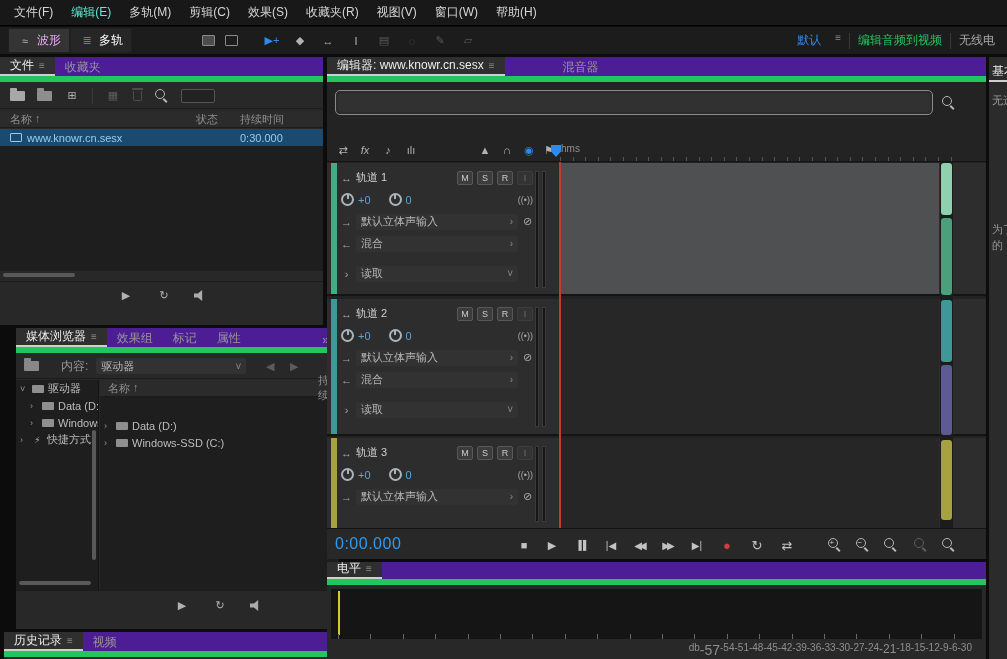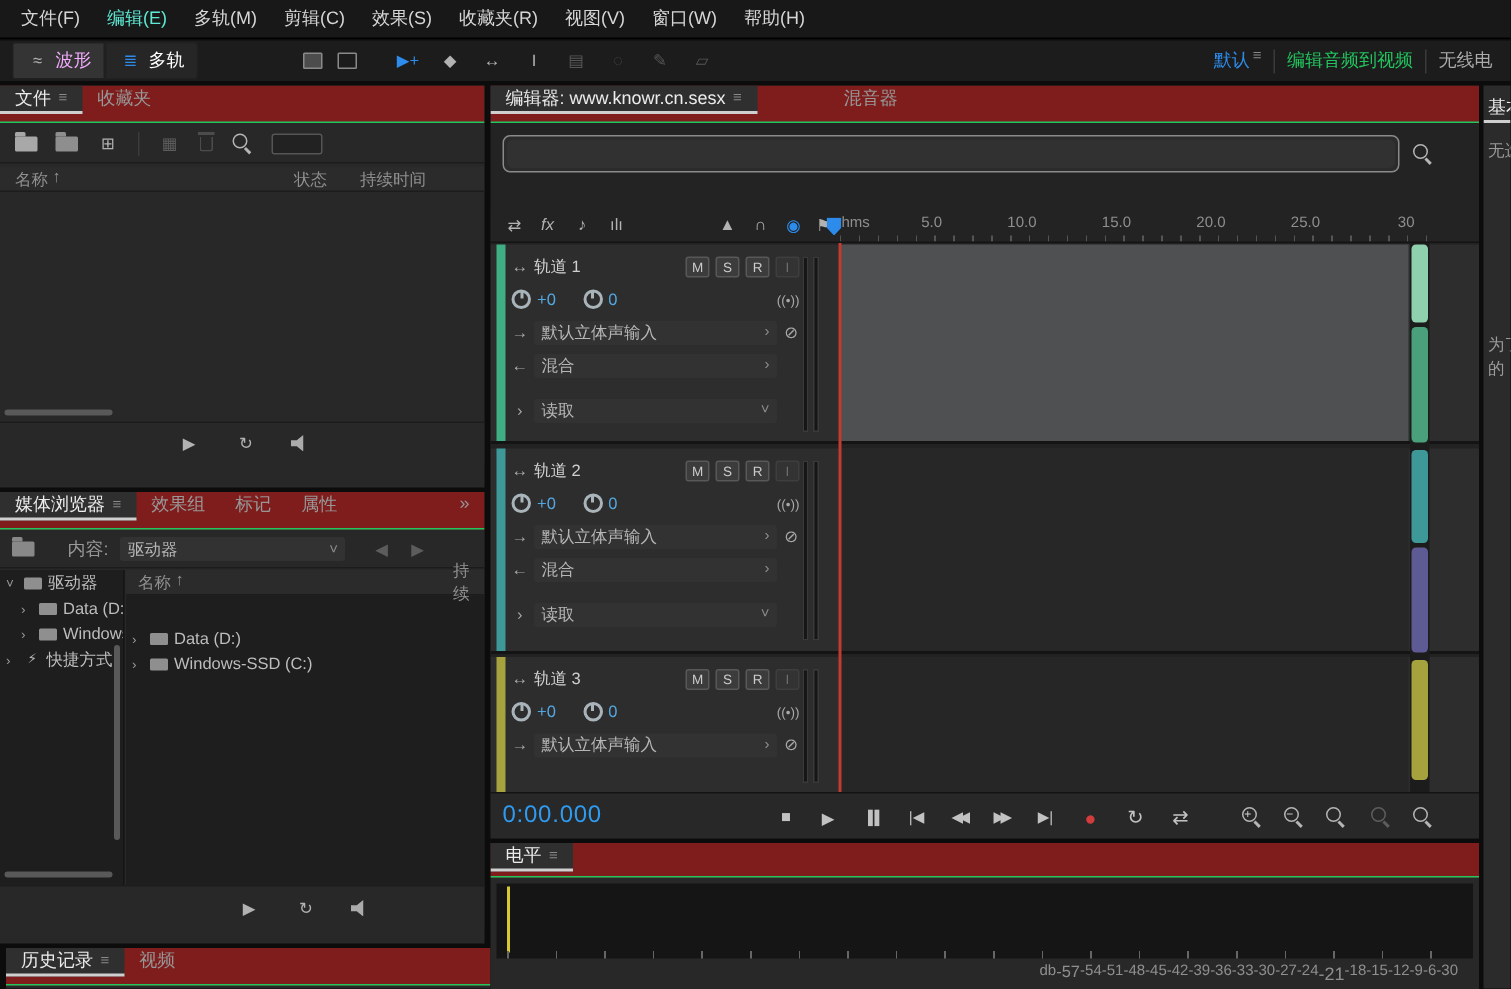--- a/index.html
+++ b/index.html
@@ -1,19 +1,19 @@
 <!DOCTYPE html>
 <html><head>
 <meta charset="utf-8">
 <style>
   *{margin:0;padding:0;box-sizing:border-box}
   html,body{width:1007px;height:659px;background:#0c0c0c;font-family:"Liberation Sans","DejaVu Sans",sans-serif;color:#c8c8c8;font-size:12px;overflow:hidden}
   .abs{position:absolute}
   .panel{position:absolute;background:#282828;overflow:hidden}
-  .ptabs{display:flex;align-items:flex-start;height:25px;background:#7f1d1d;border-bottom:1px solid #22c55e}
+  .ptabs{display:flex;align-items:flex-end;height:25px;background:#4c1d95;border-bottom:6px solid #22c55e}
   .ptab{display:flex;align-items:center;gap:5px;padding:0 10px;color:#979797;font-size:12px;white-space:nowrap;cursor:default}
   .ptab.sel{color:#ececec;background:#2f2f2f;border-bottom:2px solid #cfcfcf}
   .ham{color:#8a8a8a;font-size:10px}
   .ico{color:#b2b2b2;display:inline-flex;align-items:center;justify-content:center;min-width:16px;height:16px;font-size:11px}
   .ico.dim{opacity:.38}
   .ico.blue{color:#2d8ceb}
   .mag{position:relative;width:15px;height:15px;display:inline-block}
   .mag::before{content:"";position:absolute;left:1px;top:1px;width:8px;height:8px;border:1.5px solid #b5b5b5;border-radius:50%}
   .mag::after{content:"";position:absolute;left:10px;top:10px;width:5px;height:2px;background:#b5b5b5;transform:rotate(45deg);transform-origin:0 0}
   .mag .sign{position:absolute;left:2.5px;top:-0.5px;font-size:8px;color:#cfcfcf;line-height:11px}
@@ -80,21 +80,21 @@
     <span class="ico">◆</span>
     <span class="ico">↔</span>
     <span class="ico">I</span>
     <span class="ico dim">▤</span>
     <span class="ico dim">◌</span>
     <span class="ico dim">✎</span>
     <span class="ico dim">▱</span>
   </span>
 
   <span style="margin-left:auto;display:flex;align-items:center;gap:8px;margin-right:4px">
-    <span style="color:#2d8ceb;display:flex;align-items:flex-start;gap:2px">
+    <span style="color:#2d8ceb;display:flex;align-items:flex-start;gap:14px">
       <span>默认</span>
       <span class="ham">≡</span>
     </span>
     <span class="sep"></span>
     <span style="color:#22c55e">编辑音频到视频</span>
     <span class="sep"></span>
     <span style="color:#aaaaaa;width:44px;overflow:hidden;white-space:nowrap">无线电</span>
   </span>
 </div>
 
@@ -119,29 +119,36 @@
     <span style="width:34px;height:14px;border:1px solid #555;border-radius:2px;background:#222"></span>
   </div>
   <div class="colhdr" style="position:absolute;left:0;top:54px;width:323px">
     <span style="padding-left:10px;display:flex;gap:3px">
       <span>名称</span>
       <span>↑</span>
     </span>
     <span style="position:absolute;left:196px">状态</span>
     <span style="position:absolute;left:240px">持续时间</span>
   </div>
+  <div class="abs listbg" style="left:0;top:72px;width:323px;height:142px">
+    <div style="display:flex;align-items:center;height:17px;background:#1b4a70;color:#93cdee;font-size:11px">
+      <span class="ic-box" style="margin:0 5px 0 10px;border-color:#93cdee;width:12px;height:9px"></span>
+      <span>www.knowr.cn.sesx</span>
+      <span style="position:absolute;left:240px">0:30.000</span>
+    </div>
+  </div>
   <span class="scrollh" style="left:3px;top:216px;width:72px"></span>
   <div class="abs" style="left:0;top:224px;width:323px;height:28px;display:flex;align-items:center;gap:22px;padding-left:118px;background:#282828;border-top:1px solid #1c1c1c">
     <span class="ico">▶</span>
     <span class="ico">↻</span>
     <span class="spk"></span>
   </div>
 </div>
 
-<div class="panel" style="left:0;top:328px;width:323px;height:301px">
+<div class="panel" style="left:16px;top:328px;width:323px;height:301px">
   <div class="ptabs">
     <div class="ptab sel">
       <span>媒体浏览器</span>
       <span class="ham">≡</span>
     </div>
     <div class="ptab">
         <span>效果组</span>
       </div>
     <div class="ptab">
         <span>标记</span>
@@ -247,29 +254,20 @@
     <span class="ico" style="position:absolute;left:30px;top:3px;font-style:italic">fx</span>
     <span class="ico" style="position:absolute;left:53px;top:3px">♪</span>
     <span class="ico" style="position:absolute;left:76px;top:3px">ılı</span>
     <span class="ico" style="position:absolute;left:150px;top:3px">▲</span>
     <span class="ico" style="position:absolute;left:172px;top:3px">∩</span>
     <span class="ico blue" style="position:absolute;left:194px;top:3px">◉</span>
     <span class="ico" style="position:absolute;left:214px;top:3px">⚑</span>
 
     <div style="position:absolute;left:228px;top:0;width:399px;height:22px;overflow:hidden">
       <span style="position:absolute;left:6px;top:4px;color:#8f8f8f;font-size:10px">hms</span>
-      <div style="position:absolute;left:10px;top:4px;display:flex">
-
-      <span style="display:inline-block;width:63px;text-align:right;color:#8f8f8f;font-size:10px">5.0</span>
-          <span style="display:inline-block;width:63px;text-align:right;color:#8f8f8f;font-size:10px">10.0</span>
-          <span style="display:inline-block;width:63px;text-align:right;color:#8f8f8f;font-size:10px">15.0</span>
-          <span style="display:inline-block;width:63px;text-align:right;color:#8f8f8f;font-size:10px">20.0</span>
-          <span style="display:inline-block;width:63px;text-align:right;color:#8f8f8f;font-size:10px">25.0</span>
-          <span style="display:inline-block;width:63px;text-align:right;color:#8f8f8f;font-size:10px">30</span>
-        </div>
       <div style="position:absolute;left:5px;bottom:0;right:0;height:4px;background:repeating-linear-gradient(90deg,#555 0 1px,transparent 1px 12.6px)"></div>
     </div>
 
     <div style="position:absolute;left:224px;top:6px;width:10px;height:12px;background:#2d8ceb;clip-path:polygon(0 0,100% 0,100% 55%,50% 100%,0 55%)"></div>
   </div>
 
   <div class="abs" style="left:0;top:105px;width:659px;height:366px;background:#222222"></div>
 
   <div class="abs" style="left:0;top:106px;width:659px;height:133px;background:#2d2d2d;border-bottom:2px solid #141414">
     <div style="position:absolute;left:4px;top:0;width:6px;height:100%;background:#3fae85"></div>
@@ -440,21 +438,21 @@
       <span class="ham">≡</span>
     </div>
   </div>
   <div class="abs" style="left:4px;top:27px;width:651px;height:50px;background:#151515">
     <div style="position:absolute;left:7px;top:2px;width:2px;height:44px;background:#d8c832"></div>
     <div style="position:absolute;left:7px;bottom:0;right:4px;height:5px;background:repeating-linear-gradient(90deg,#666 0 1px,transparent 1px 32.4px)"></div>
   </div>
   <div class="abs" style="left:4px;top:80px;width:651px;display:flex;justify-content:flex-end;padding:0 10px 0 4px">
 
   <span style="color:#8f8f8f;font-size:10px">db</span>
-      <span style="color:#8f8f8f;font-size:11px">-57</span>
+      <span style="color:#8f8f8f;font-size:14px">-57</span>
       <span style="color:#8f8f8f;font-size:10px">-54</span>
       <span style="color:#8f8f8f;font-size:10px">-51</span>
       <span style="color:#8f8f8f;font-size:10px">-48</span>
       <span style="color:#8f8f8f;font-size:10px">-45</span>
       <span style="color:#8f8f8f;font-size:10px">-42</span>
       <span style="color:#8f8f8f;font-size:10px">-39</span>
       <span style="color:#8f8f8f;font-size:10px">-36</span>
       <span style="color:#8f8f8f;font-size:10px">-33</span>
       <span style="color:#8f8f8f;font-size:10px">-30</span>
       <span style="color:#8f8f8f;font-size:10px">-27</span>

